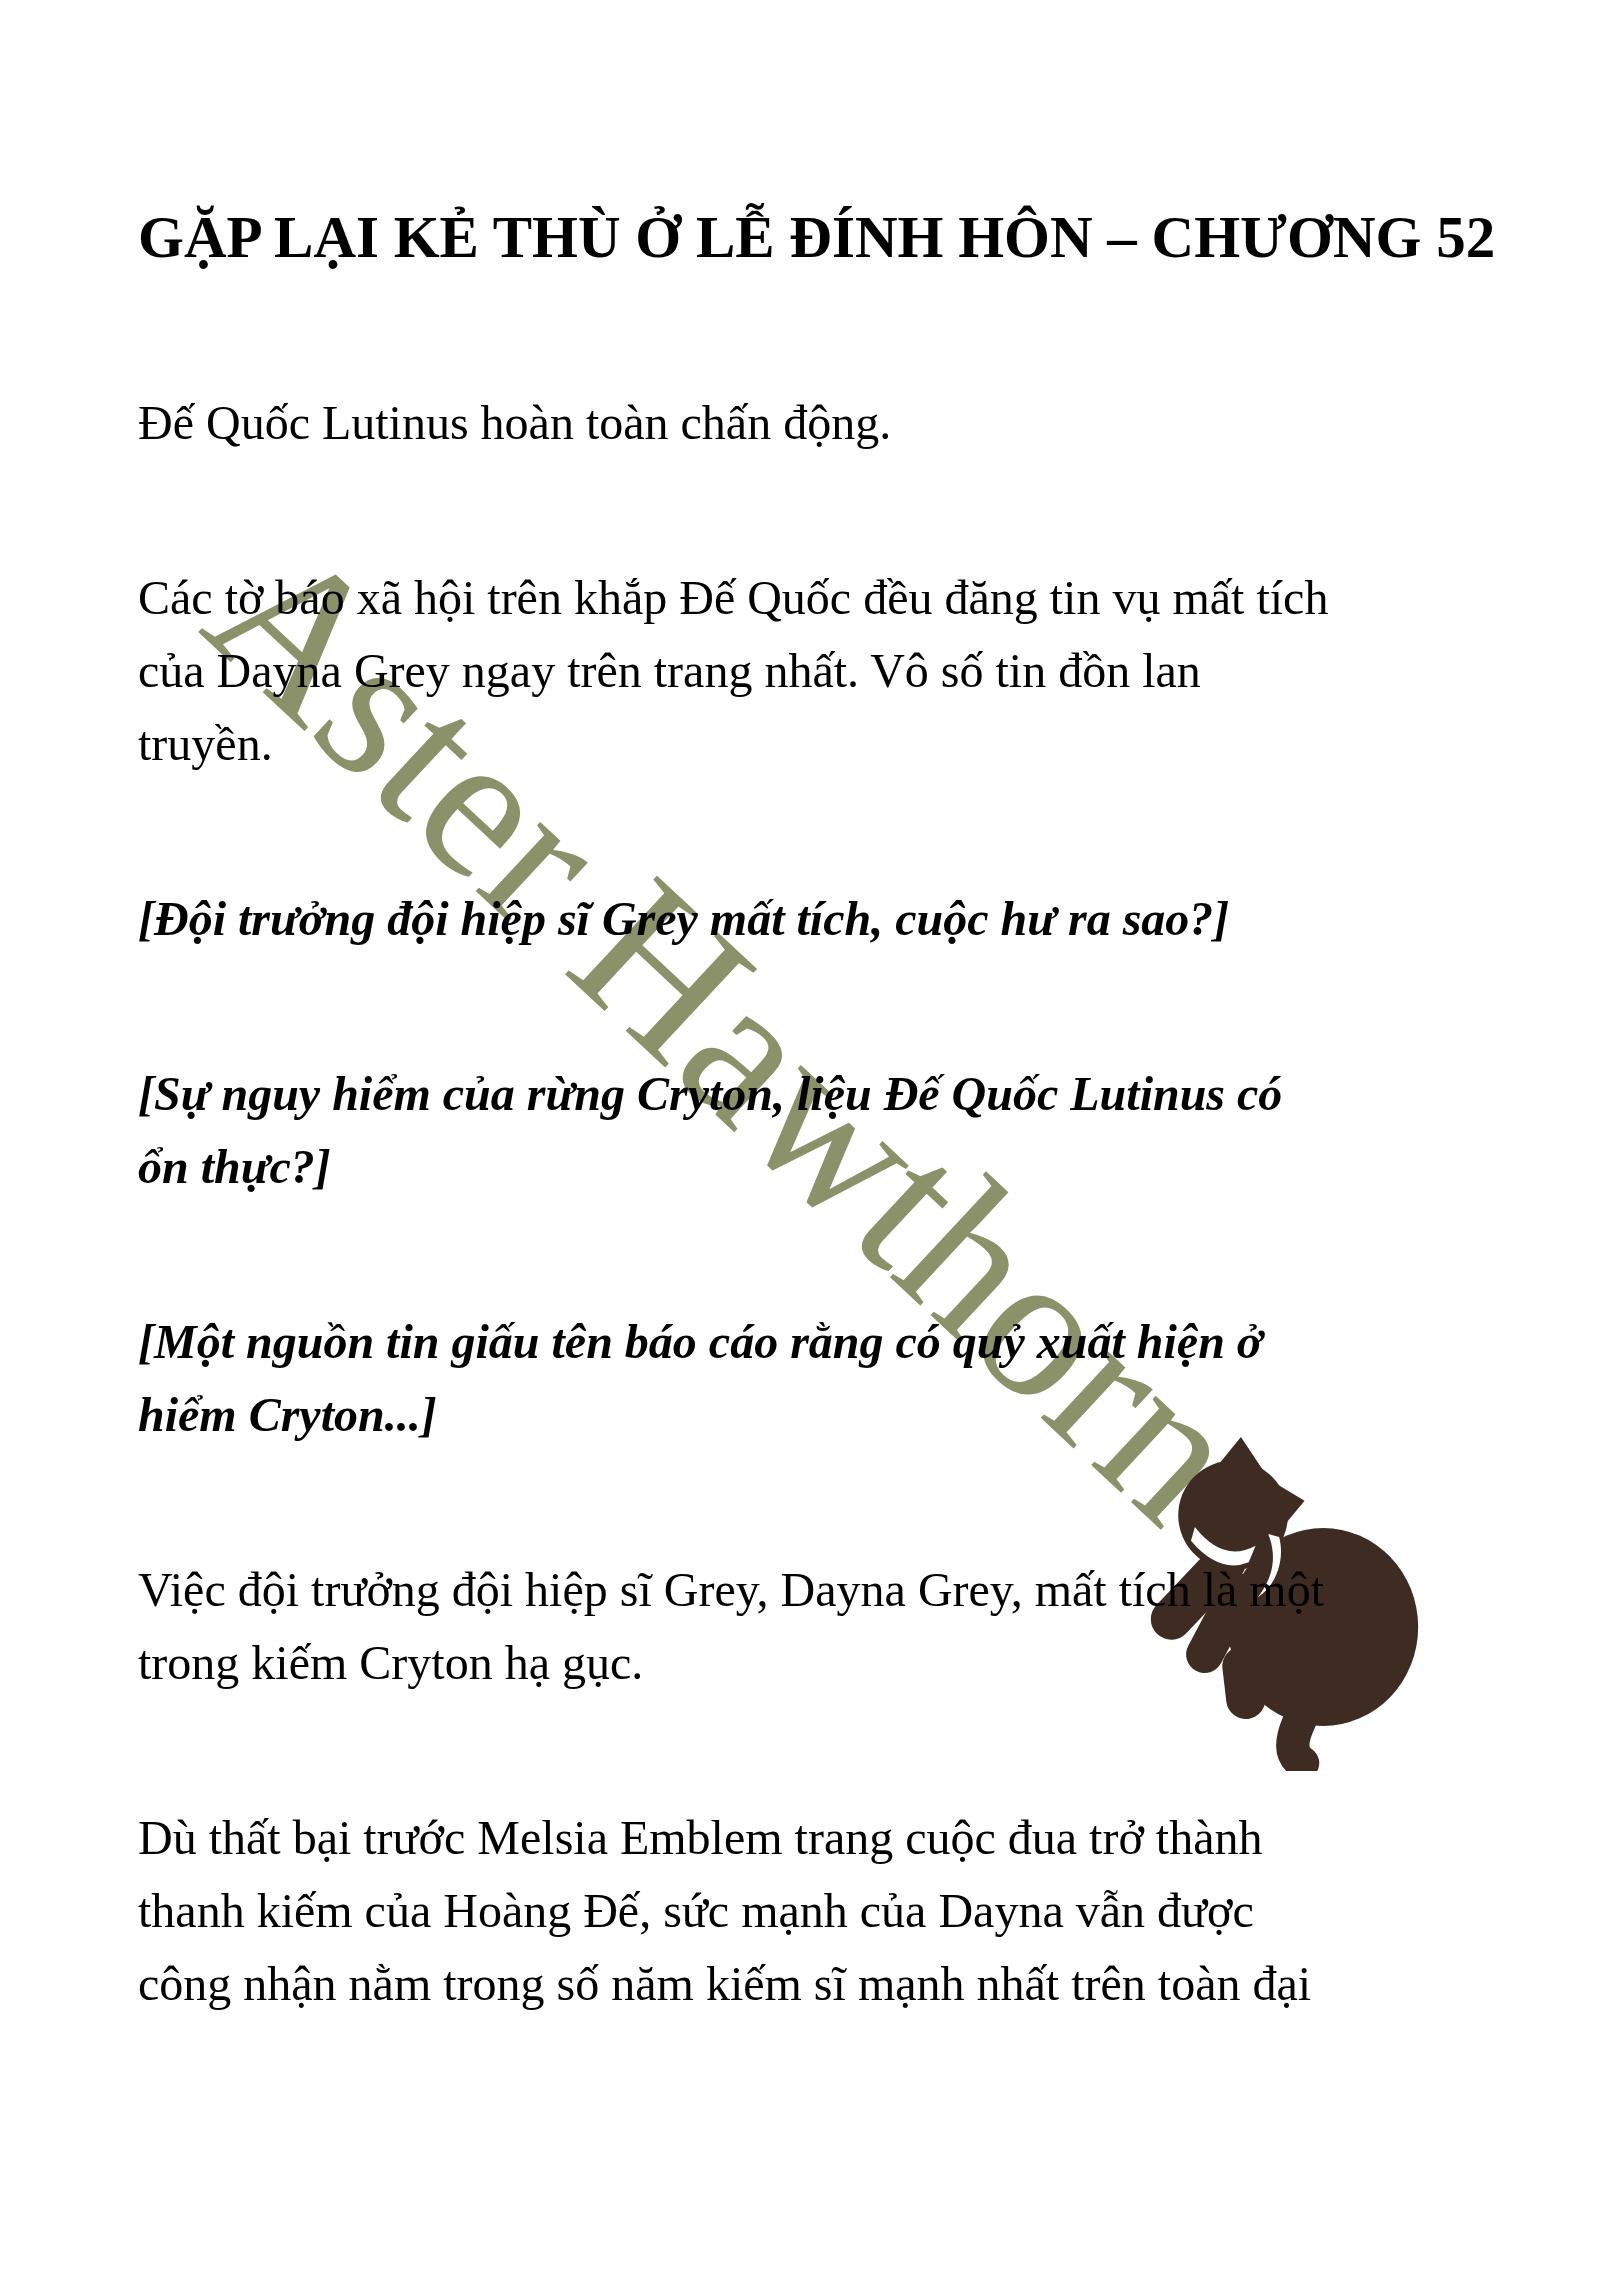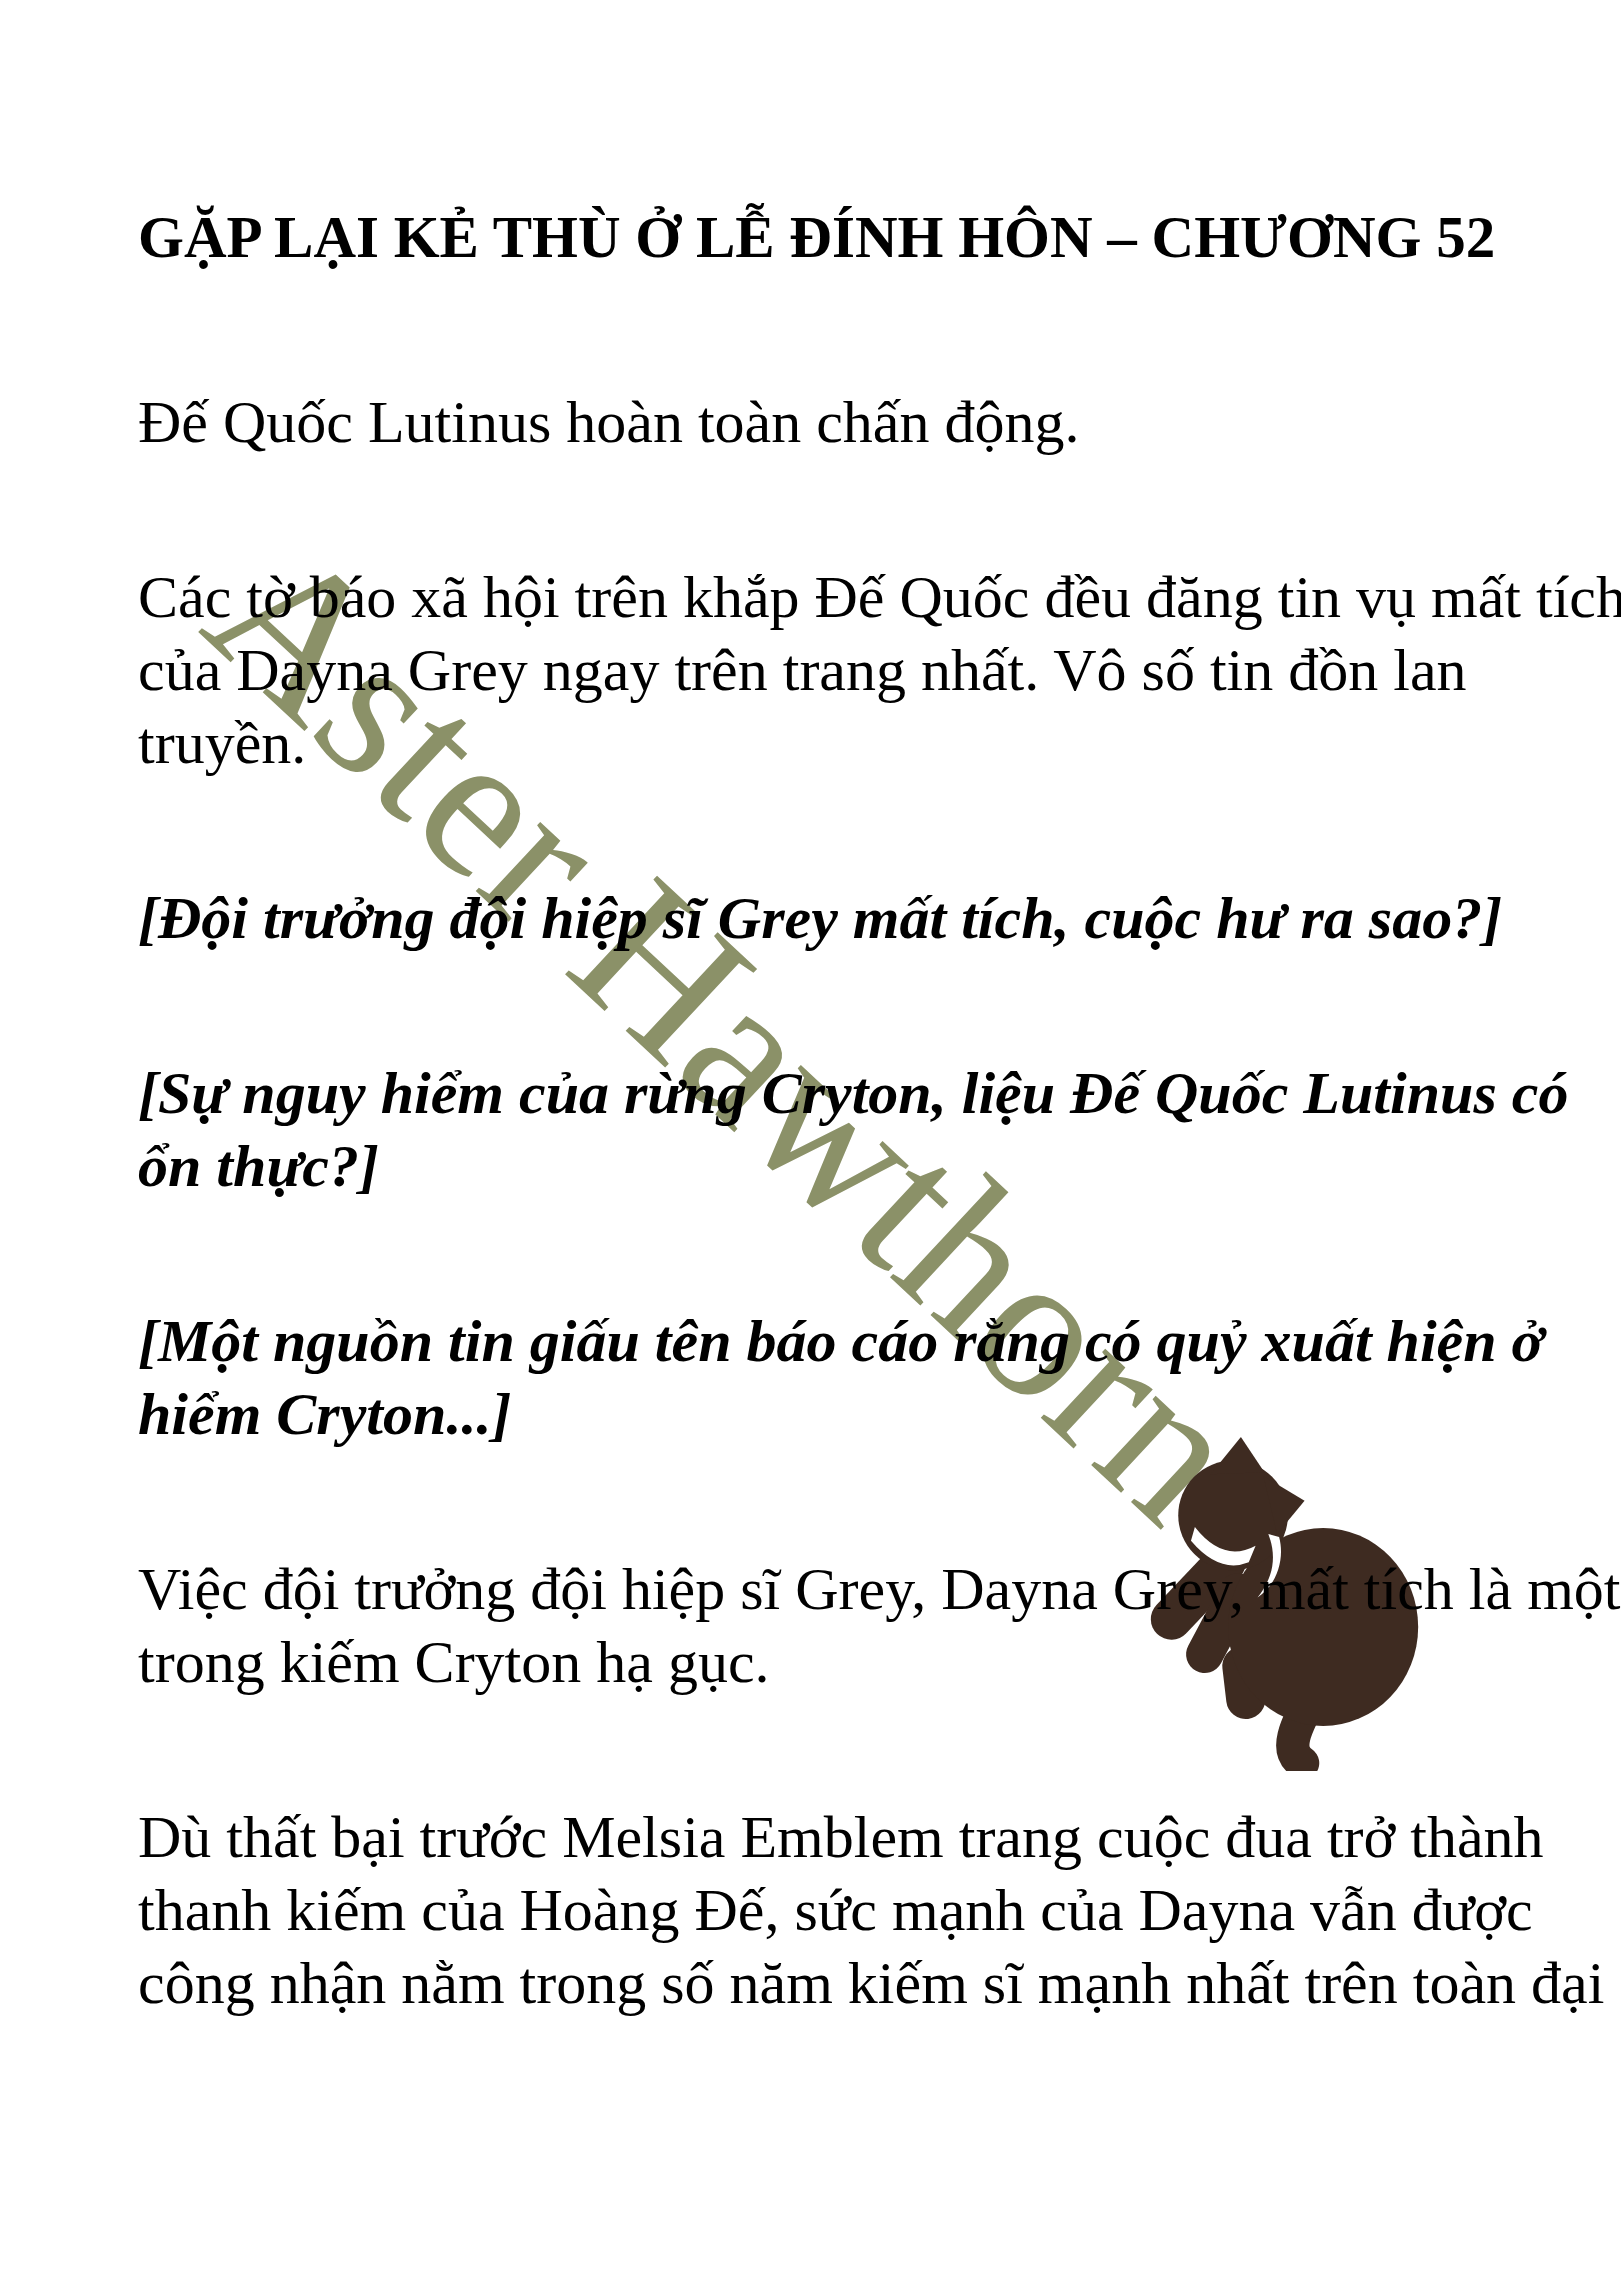--- a/index.html
+++ b/index.html
@@ -47,21 +47,21 @@
   .doc-title {
     margin: 186px 0 110px 0;
     font-size: 59px;
     font-weight: bold;
     line-height: 78px;
     text-align: center;
     white-space: nowrap;
   }
   .para { margin: 0 0 102px 0; }
   .para .line {
-    font-size: 60px;
+    font-size: 48px;
     line-height: 73px;
     white-space: nowrap;
   }
   .para.bold-italic .line {
     font-weight: bold;
     font-style: italic;
   }
 </style>
 </head>
 <body>

